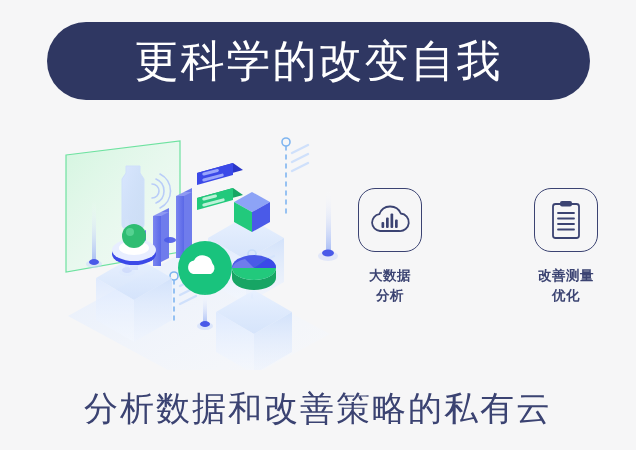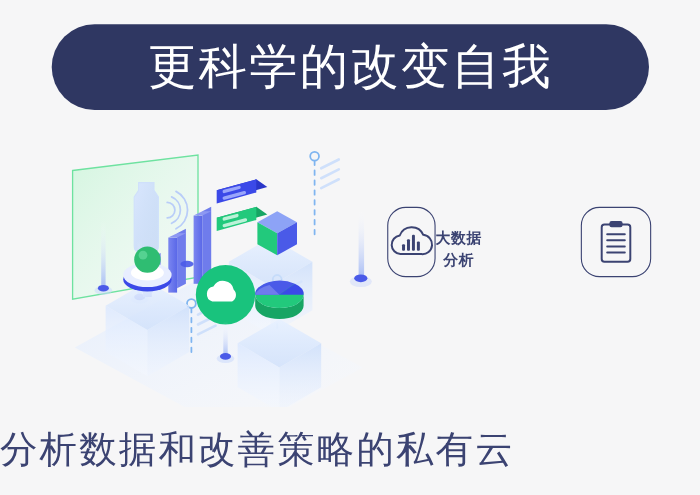--- a/index.html
+++ b/index.html
@@ -25,36 +25,36 @@
 
   
   .illus{position:absolute;left:30px;top:120px;width:340px;height:250px;}
   .illus svg{display:block;}
 
   
   .features{
     position:absolute;left:352px;top:188px;width:252px;height:140px;
     display:flex;justify-content:space-between;align-items:flex-start;
   }
-  .feature{width:76px;display:flex;flex-direction:row;align-items:center;}
+  .feature{width:76px;display:flex;flex-direction:column;align-items:center;}
   .feature-icon{
     width:64px;height:64px;border:1.6px solid #3b4372;border-radius:17px;
     display:flex;align-items:center;justify-content:center;
     background:transparent;box-sizing:border-box;
   }
   .feature-icon svg{display:block;}
   .feature-label{
     margin-top:14px;color:#3b4372;font-size:13.5px;line-height:1.45;
     text-align:center;font-weight:700;letter-spacing:.5px;
   }
   .feature-label span{display:block;white-space:nowrap;}
 
   
   .tagline{
-    position:absolute;left:0;top:386px;width:636px;text-align:left;
+    position:absolute;left:0;top:386px;width:636px;text-align:center;
     color:#3b4372;font-size:34px;letter-spacing:2px;font-weight:400;
     white-space:nowrap;
   }
 </style>
 </head>
 <body>
 
 <div class="stage">
 
   <div class="banner">
@@ -261,20 +261,24 @@
           <rect x="5" y="5" width="26" height="34" rx="2.5" fill="none" stroke="#3b4372" stroke-width="1.8"></rect>
           <rect x="12" y="2" width="12" height="5.5" rx="2" fill="#3b4372"></rect>
           <g stroke="#3b4372" stroke-width="1.8" stroke-linecap="round">
             <path d="M10 14 h16"></path>
             <path d="M10 19.5 h16"></path>
             <path d="M10 25 h16"></path>
             <path d="M10 30.5 h16"></path>
           </g>
         </svg>
       </div>
+      <div class="feature-label">
+        <span>改善测量</span>
+        <span>优化</span>
+      </div>
     </div>
 
 
   </div>
 
   <div class="tagline">分析数据和改善策略的私有云</div>
 
 </div>
 
 </body></html>

